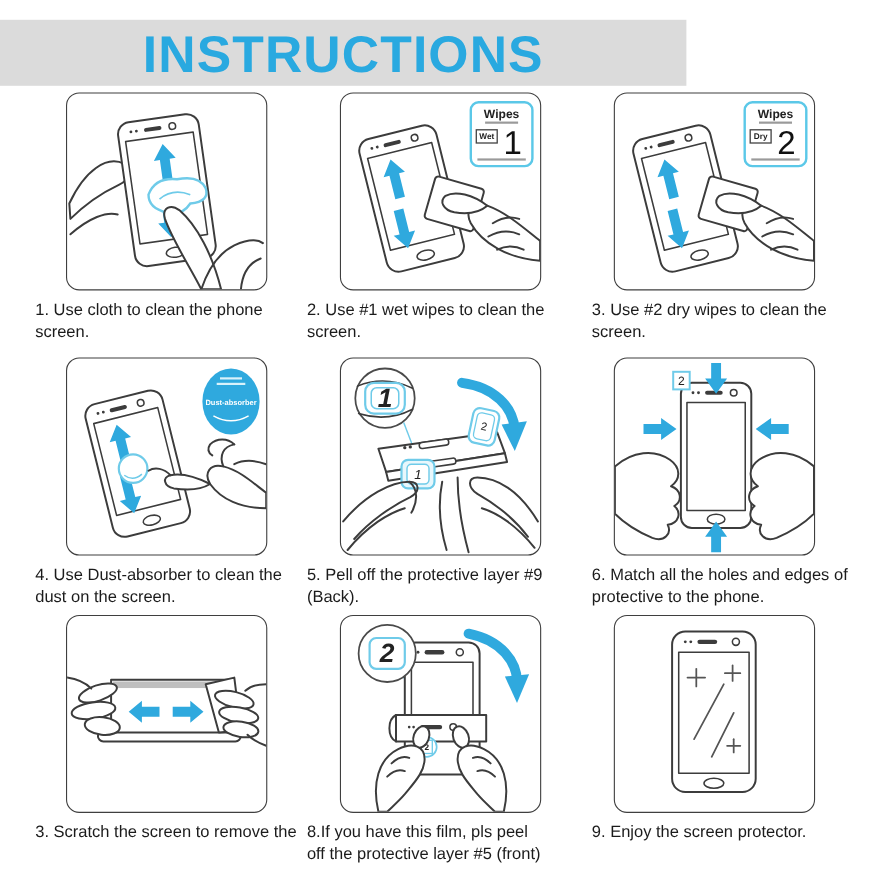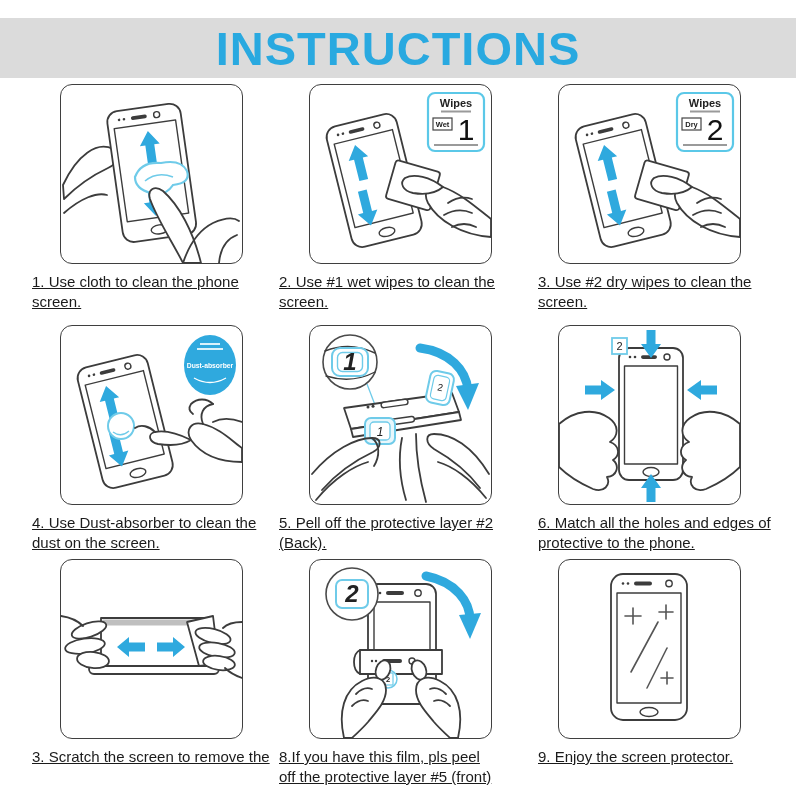--- a/index.html
+++ b/index.html
@@ -1,31 +1,31 @@
 <!DOCTYPE html>
 <html><head>
 <meta charset="utf-8">
 <style>
   html,body{margin:0;padding:0;background:#fff;}
   body{
     position:relative;width:800px;height:800px;overflow:hidden;
     font-family:"Liberation Sans",sans-serif;
     --accent:#2FA9DE; --title-blue:#29A9E0; --banner:#DBDBDB; --cyan:#6FCBE9; --ink:#3c3c3c;
   }
-  .banner{position:absolute;left:0;top:18px;width:796px;height:60px;background:var(--banner);
+  .banner{position:absolute;left:0;top:18px;width:624px;height:60px;background:var(--banner);
           display:flex;align-items:center;justify-content:center;}
   .banner h1{margin:0;font-size:47px;font-weight:bold;color:var(--title-blue);letter-spacing:1px;}
   figure.cell{position:absolute;margin:0;width:250px;}
   .c1{left:32px}.c2{left:279px}.c3{left:538px}
   .r1{top:84px}.r2{top:325px}.r3{top:559px}
   .panel{width:181px;height:178px;background:#fff;border:1.6px solid #3f3f3f;border-radius:12px;box-sizing:content-box;}
   .off1{margin-left:28px}.off2{margin-left:30px}.off3{margin-left:20px}
   .panel svg{display:block;width:181px;height:178px;}
   figcaption.caption{margin:8px 0 0 0;font-size:15px;line-height:1.32;color:#1b1b1b;}
-  figcaption.caption span{display:block;text-decoration:underline;}
+  figcaption.caption span{display:block;}
   .caption-loose{line-height:1.55;}
   
   .ln{fill:#fff;stroke:var(--ink);stroke-width:1.8;stroke-linejoin:round;stroke-linecap:round;}
   .thin{stroke-width:1.4;}
   .open{fill:none;}
   .fl{fill:var(--ink);stroke:none;}
   .blue{fill:var(--accent);stroke:none;}
   .bluestroke{fill:none;stroke:var(--accent);stroke-width:9;stroke-linecap:round;}
   text{font-family:"Liberation Sans",sans-serif;}
   .t-brand{font-size:11px;font-weight:bold;fill:#222;text-anchor:middle;}
@@ -247,21 +247,21 @@
         <path class="ln open" d="M92,112 C88,132 90,154 96,174"></path>
         <path class="ln open" d="M106,108 C106,132 110,154 116,176"></path>
       </g>
       <g>
         <path class="ln open" d="M179,148 C162,120 142,108 124,108 C115,108 115,117 124,123 C140,132 158,146 170,162"></path>
         <path class="ln open" d="M176,172 C160,152 142,140 128,136"></path>
       </g>
     </svg>
   </div>
   <figcaption class="caption">
-    <span>5. Pell off the protective layer #2 (Back).</span>
+    <span>5. Pell off the protective layer #9 (Back).</span>
     <span></span>
   </figcaption>
 </figure>
 
 <figure class="cell c3 r2">
   <div class="panel off3">
     <svg viewBox="0 0 181 178">
       <g>
         <rect class="ln" x="60" y="22" width="64" height="132" rx="10"></rect>
         <rect class="ln thin" x="65.5" y="40" width="53" height="98"></rect>

